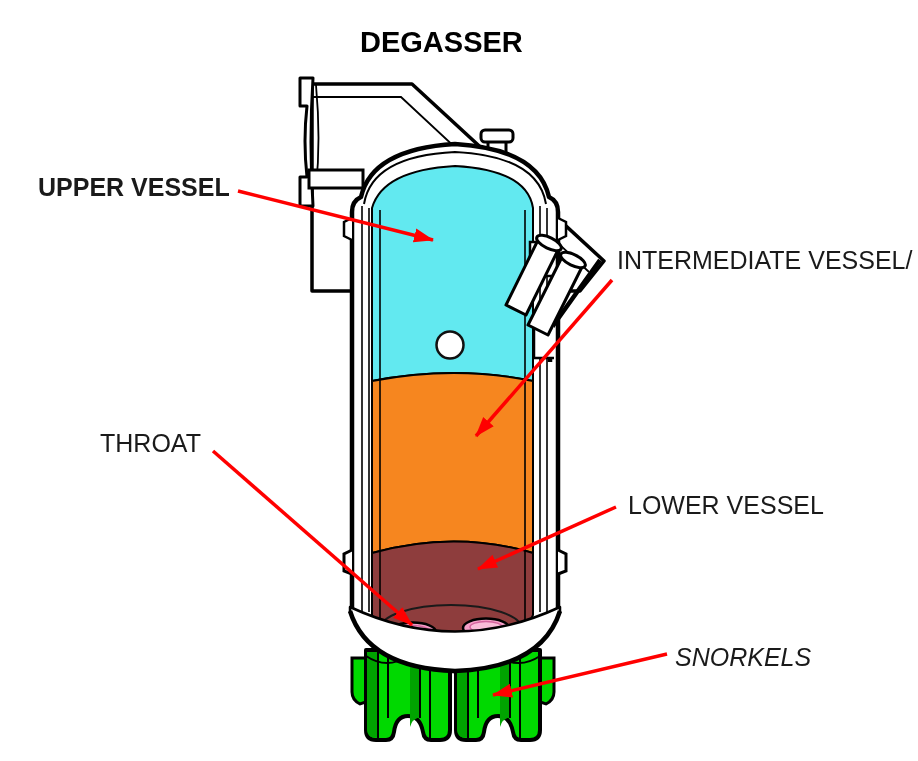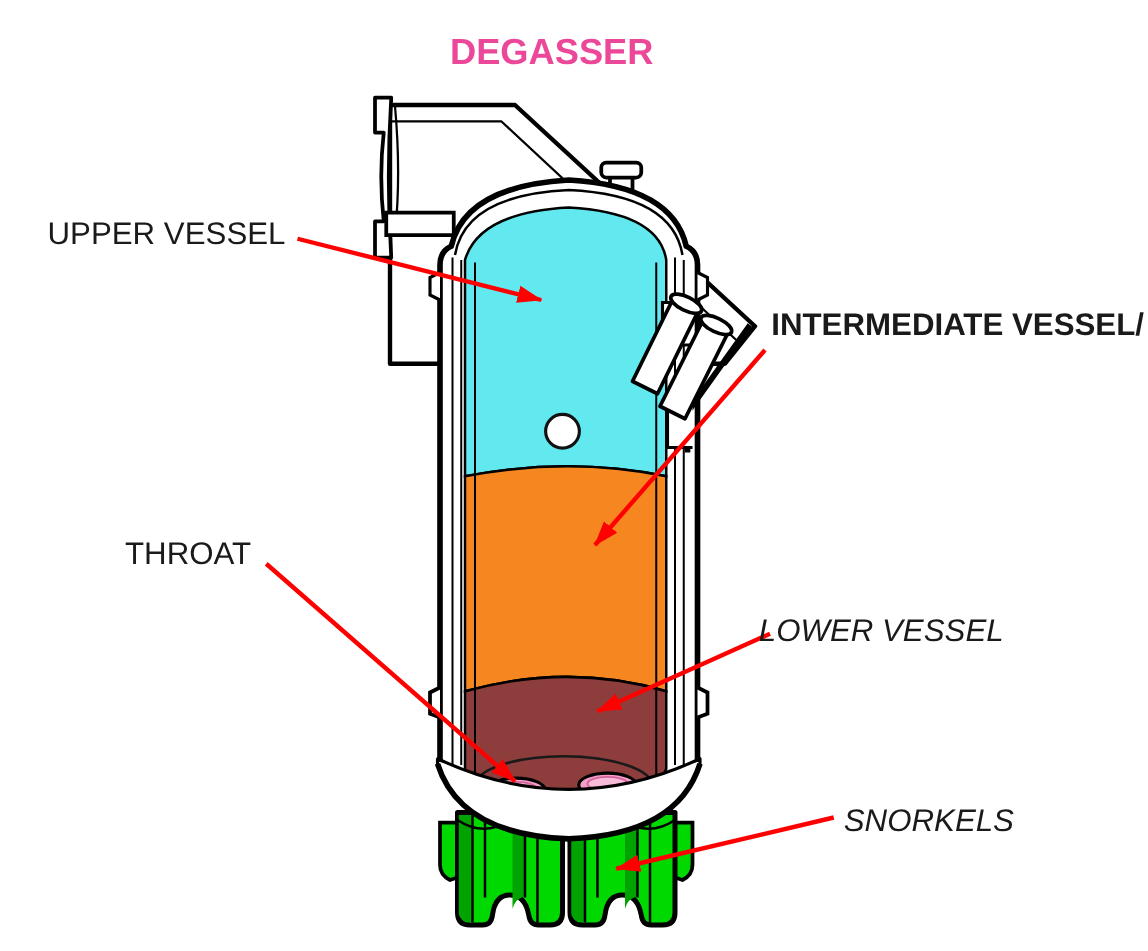--- a/index.html
+++ b/index.html
@@ -3,29 +3,29 @@
 <meta charset="utf-8">
 <style>
   html,body{margin:0;padding:0;background:#ffffff;}
   #stage{
     position:relative;width:918px;height:761px;background:#ffffff;overflow:hidden;
     font-family:"Liberation Sans", sans-serif;
   }
   #diagram-svg{position:absolute;left:0;top:0;}
   .title{
     position:absolute;left:360px;top:26px;
-    font-size:29px;font-weight:bold;color:#ec4899;letter-spacing:0px;white-space:nowrap;
+    font-size:29px;font-weight:bold;color:#000000;letter-spacing:0px;white-space:nowrap;
   }
   .lbl{
     position:absolute;font-size:25px;color:#1a1a1a;white-space:nowrap;line-height:33px;
   }
-  #lbl-upper{left:38px;top:171px;}
-  #lbl-intermediate{left:617px;top:244px;font-weight:bold;}
+  #lbl-upper{left:38px;top:171px;font-weight:bold;}
+  #lbl-intermediate{left:617px;top:244px;}
   #lbl-throat{left:100px;top:427px;}
-  #lbl-lower{left:607px;top:489px;font-style:italic;}
+  #lbl-lower{left:628px;top:489px;}
   #lbl-snorkels{left:675px;top:641px;font-style:italic;}
 </style>
 </head>
 <body>
 
 <div id="stage">
 
   <svg id="diagram-svg" width="918" height="761" viewBox="0 0 918 761">
     <defs>
       <marker id="ah" markerUnits="userSpaceOnUse" markerWidth="22" markerHeight="16" refX="19" refY="8" orient="auto">

